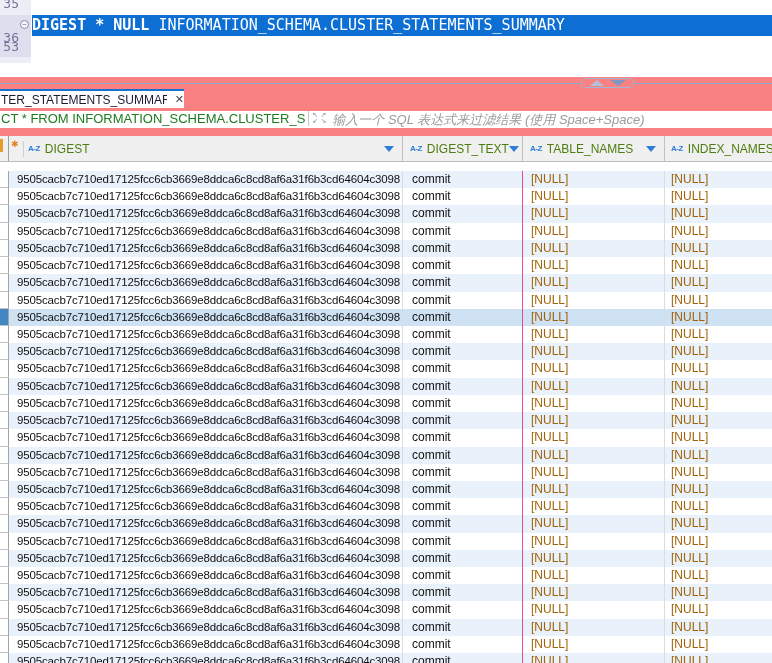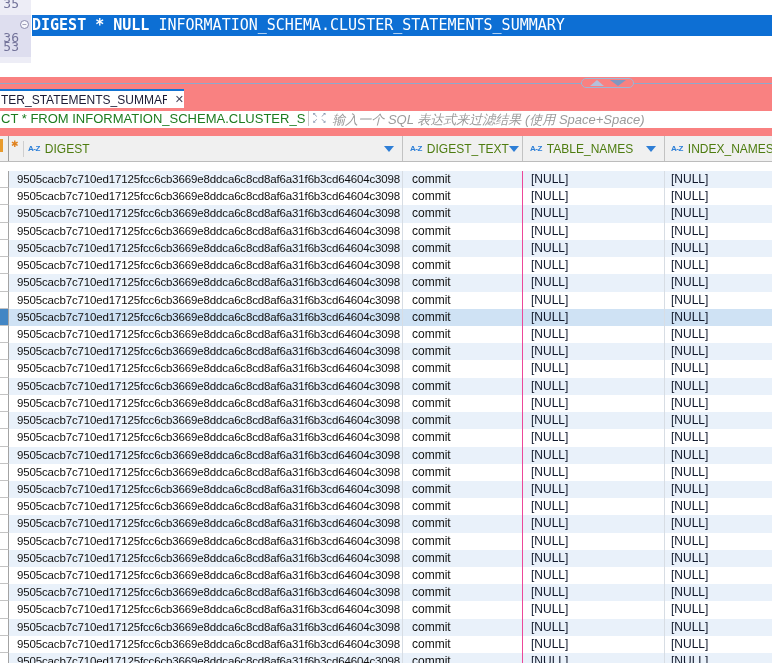--- a/index.html
+++ b/index.html
@@ -59,21 +59,21 @@
   .farrow { margin-left:auto; margin-right:8px; width:0; height:0; border-left:5px solid transparent; border-right:5px solid transparent; border-top:6px solid #2e7ed6; }
 
   .gbody { position:absolute; left:0; top:35px; width:772px; height:500px; overflow:hidden; background:#fff; }
   .tr { display:flex; height:17.23px; }
   .g { width:9px; border-right:1px solid #a3a3a3; border-bottom:1px solid #c3c3c3; background:#fff; }
   .td { font-size:12px; color:#111; line-height:17.23px; white-space:nowrap; overflow:hidden; background:#fff; }
   .cd { width:394px; border-right:1px solid #d7dde4; padding-left:8px; font-size:11.5px; letter-spacing:-0.15px; }
   .ct { width:120px; border-right:1px solid #ec4899; padding-left:9px; }
   .cn { width:142px; border-right:1px solid #d7dde4; padding-left:8px; }
   .ci { flex:1; padding-left:6px; }
-  .nullv { color:#0f172a; }
+  .nullv { color:#a16207; }
   .tr.alt .td { background:#e9f1fa; }
   .tr.sel .td { background:#cfe2f4; }
   .tr.sel .g { background:#4286c4; }
 </style>
 </head>
 <body>
 
 <div class="screen">
 
   <div class="editor">

